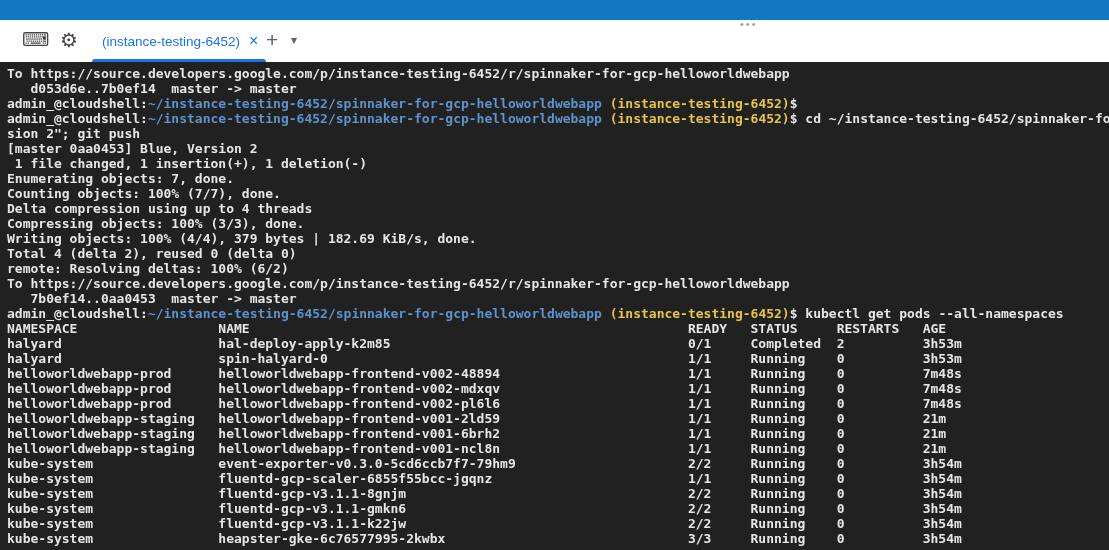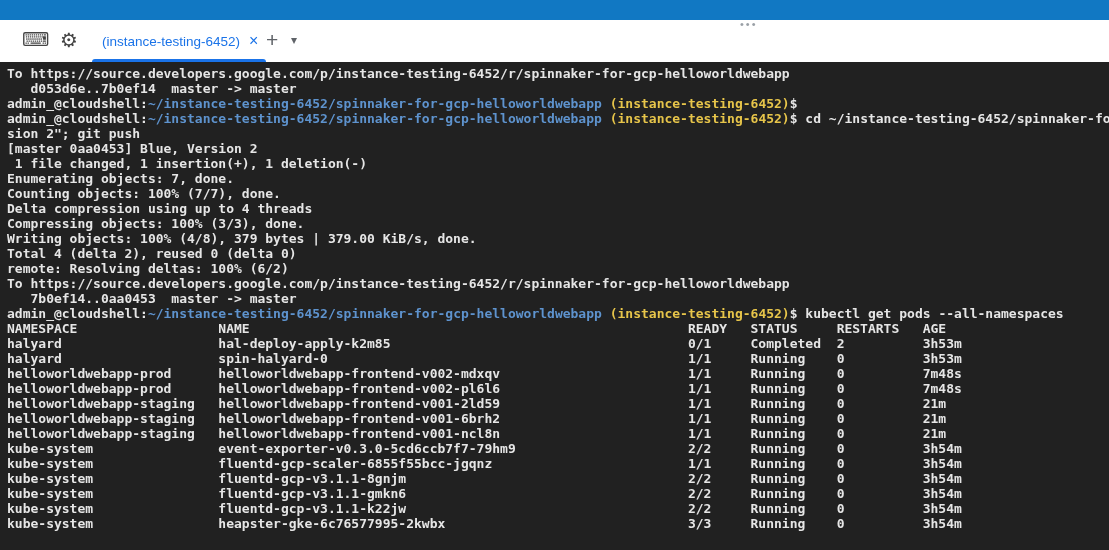--- a/index.html
+++ b/index.html
@@ -126,29 +126,30 @@
     <div class="tl">   d053d6e..7b0ef14  master -&gt; master</div>
     <div class="tl"><span class="u">admin_@cloudshell:</span><span class="p">~/instance-testing-6452/spinnaker-for-gcp-helloworldwebapp</span><span class="e"> (instance-testing-6452)</span><span class="d">$</span></div>
     <div class="tl"><span class="u">admin_@cloudshell:</span><span class="p">~/instance-testing-6452/spinnaker-for-gcp-helloworldwebapp</span><span class="e"> (instance-testing-6452)</span><span class="d">$</span><span class="c"> cd ~/instance-testing-6452/spinnaker-fo</span></div>
     <div class="tl">sion 2"; git push</div>
     <div class="tl">[master 0aa0453] Blue, Version 2</div>
     <div class="tl"> 1 file changed, 1 insertion(+), 1 deletion(-)</div>
     <div class="tl">Enumerating objects: 7, done.</div>
     <div class="tl">Counting objects: 100% (7/7), done.</div>
     <div class="tl">Delta compression using up to 4 threads</div>
     <div class="tl">Compressing objects: 100% (3/3), done.</div>
-    <div class="tl">Writing objects: 100% (4/8), 379 bytes | 379.00 KiB/s, done.</div>
+    <div class="tl">Writing objects: 100% (4/4), 379 bytes | 182.69 KiB/s, done.</div>
     <div class="tl">Total 4 (delta 2), reused 0 (delta 0)</div>
     <div class="tl">remote: Resolving deltas: 100% (6/2)</div>
     <div class="tl">To https://source.developers.google.com/p/instance-testing-6452/r/spinnaker-for-gcp-helloworldwebapp</div>
     <div class="tl">   7b0ef14..0aa0453  master -&gt; master</div>
     <div class="tl"><span class="u">admin_@cloudshell:</span><span class="p">~/instance-testing-6452/spinnaker-for-gcp-helloworldwebapp</span><span class="e"> (instance-testing-6452)</span><span class="d">$</span><span class="c"> kubectl get pods --all-namespaces</span></div>
     <div class="tl">NAMESPACE                  NAME                                                        READY   STATUS     RESTARTS   AGE</div>
     <div class="tl">halyard                    hal-deploy-apply-k2m85                                      0/1     Completed  2          3h53m</div>
     <div class="tl">halyard                    spin-halyard-0                                              1/1     Running    0          3h53m</div>
+    <div class="tl">helloworldwebapp-prod      helloworldwebapp-frontend-v002-48894                        1/1     Running    0          7m48s</div>
     <div class="tl">helloworldwebapp-prod      helloworldwebapp-frontend-v002-mdxqv                        1/1     Running    0          7m48s</div>
     <div class="tl">helloworldwebapp-prod      helloworldwebapp-frontend-v002-pl6l6                        1/1     Running    0          7m48s</div>
     <div class="tl">helloworldwebapp-staging   helloworldwebapp-frontend-v001-2ld59                        1/1     Running    0          21m</div>
     <div class="tl">helloworldwebapp-staging   helloworldwebapp-frontend-v001-6brh2                        1/1     Running    0          21m</div>
     <div class="tl">helloworldwebapp-staging   helloworldwebapp-frontend-v001-ncl8n                        1/1     Running    0          21m</div>
     <div class="tl">kube-system                event-exporter-v0.3.0-5cd6ccb7f7-79hm9                      2/2     Running    0          3h54m</div>
     <div class="tl">kube-system                fluentd-gcp-scaler-6855f55bcc-jgqnz                         1/1     Running    0          3h54m</div>
     <div class="tl">kube-system                fluentd-gcp-v3.1.1-8gnjm                                    2/2     Running    0          3h54m</div>
     <div class="tl">kube-system                fluentd-gcp-v3.1.1-gmkn6                                    2/2     Running    0          3h54m</div>
     <div class="tl">kube-system                fluentd-gcp-v3.1.1-k22jw                                    2/2     Running    0          3h54m</div>

